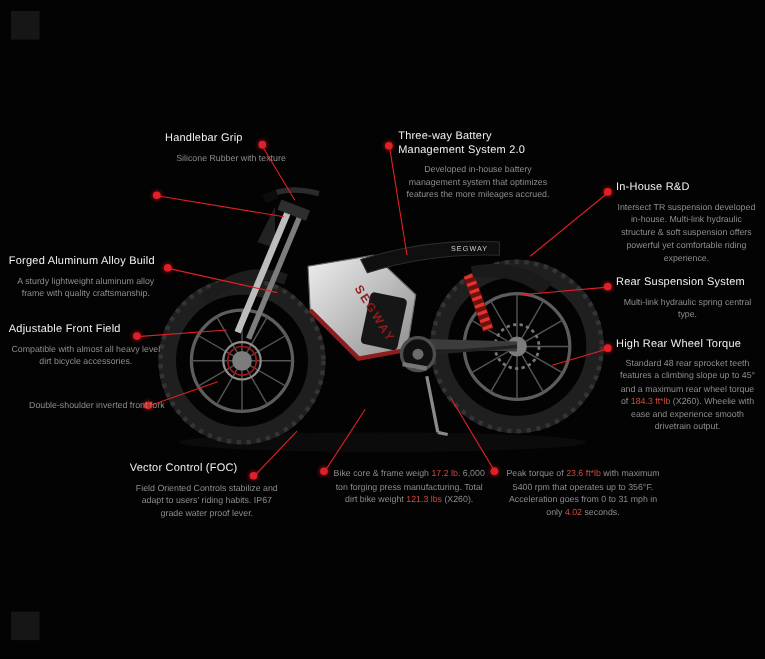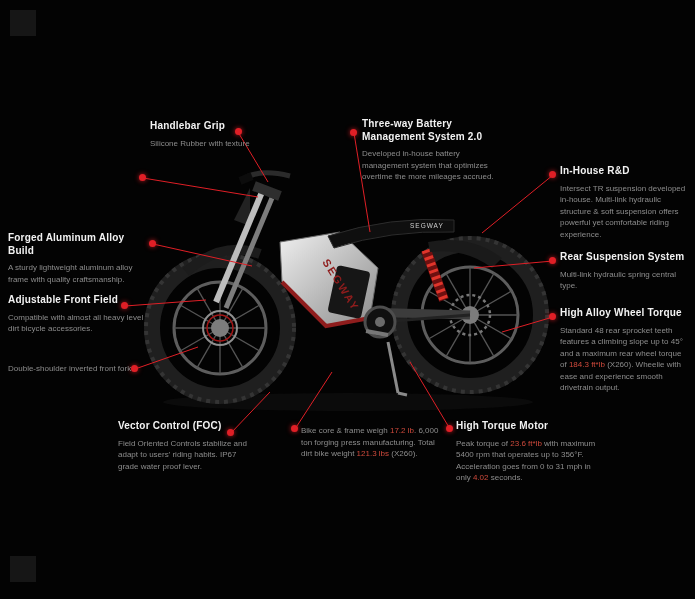--- a/index.html
+++ b/index.html
@@ -3,25 +3,25 @@
 <meta charset="utf-8">
 <style>
   html,body{margin:0;padding:0;background:#000;}
   .stage{
     position:relative;width:695px;height:599px;background:#030303;
     overflow:hidden;font-family:"Liberation Sans",sans-serif;
   }
   .corner{position:absolute;width:26px;height:26px;background:#161616;}
   .callout{position:absolute;}
   .callout h3{
-    margin:0;color:#f2f2f2;font-size:10px;font-weight:bold;line-height:1.25;
+    margin:0;color:#f2f2f2;font-size:10px;font-weight:normal;line-height:1.25;
     letter-spacing:.2px;
   }
   .callout p{
-    margin:5px 0 0;color:#8d8d8d;font-size:8px;line-height:1.45;
+    margin:5px 0 0;color:#8d8d8d;font-size:8px;line-height:1.45;text-align:center;
   }
   .hl{color:#cf4a3c;margin-top:40px;}
   .dot{
     position:absolute;width:7px;height:7px;border-radius:50%;
     background:#e01f26;box-shadow:0 0 5px rgba(224,31,38,.85);
   }
   svg.lines{position:absolute;left:0;top:0;}
   svg.bike{position:absolute;left:130px;top:150px;}
 </style>
 </head>
@@ -154,21 +154,21 @@
   <span class="dot" style="left:549px;top:257px"></span>
   <span class="dot" style="left:549px;top:313px"></span>
 
   <div class="callout" style="left:150px;top:120px;width:120px">
     <h3>Handlebar Grip</h3>
     <p>Silicone Rubber with texture</p>
   </div>
 
   <div class="callout" style="left:362px;top:118px;width:145px">
     <h3>Three-way Battery Management System 2.0</h3>
-    <p>Developed in-house battery management system that optimizes overtime the more mileages accrued.</p>
+    <p>Developed in-house battery management system that optimizes features the more mileages accrued.</p>
   </div>
 
   <div class="callout" style="left:560px;top:165px;width:128px">
     <h3>In-House R&amp;D</h3>
     <p>Intersect TR suspension developed in-house. Multi-link hydraulic structure &amp; soft suspension offers powerful yet comfortable riding experience.</p>
   </div>
 
   <div class="callout" style="left:8px;top:166px;width:132px">
   </div>
 
@@ -185,31 +185,30 @@
   <div class="callout" style="left:8px;top:358px;width:160px">
     <p>Double-shoulder inverted front fork</p>
   </div>
 
   <div class="callout" style="left:560px;top:251px;width:130px">
     <h3>Rear Suspension System</h3>
     <p>Multi-link hydraulic spring central type.</p>
   </div>
 
   <div class="callout" style="left:560px;top:307px;width:130px">
-    <h3>High Alloy Wheel Torque</h3>
+    <h3>High Rear Wheel Torque</h3>
     <p><span>Standard 48 rear sprocket teeth features a climbing slope up to 45° and a maximum rear wheel torque of </span><span class="hl">184.3 ft*lb</span><span> (X260). Wheelie with ease and experience smooth drivetrain output.</span></p>
   </div>
 
   <div class="callout" style="left:118px;top:420px;width:140px">
     <h3>Vector Control (FOC)</h3>
     <p>Field Oriented Controls stabilize and adapt to users' riding habits. IP67 grade water proof lever.</p>
   </div>
 
   <div class="callout" style="left:301px;top:420px;width:142px">
     <p><span>Bike core &amp; frame weigh </span><span class="hl">17.2 lb</span><span>. 6,000 ton forging press manufacturing. Total dirt bike weight </span><span class="hl">121.3 lbs</span><span> (X260).</span></p>
   </div>
 
   <div class="callout" style="left:456px;top:420px;width:148px">
-    <h3>High Torque Motor</h3>
     <p><span>Peak torque of </span><span class="hl">23.6 ft*lb</span><span> with maximum 5400 rpm that operates up to 356°F. Acceleration goes from 0 to 31 mph in only </span><span class="hl">4.02</span><span> seconds.</span></p>
   </div>
 
 </div>
 
 </body></html>

